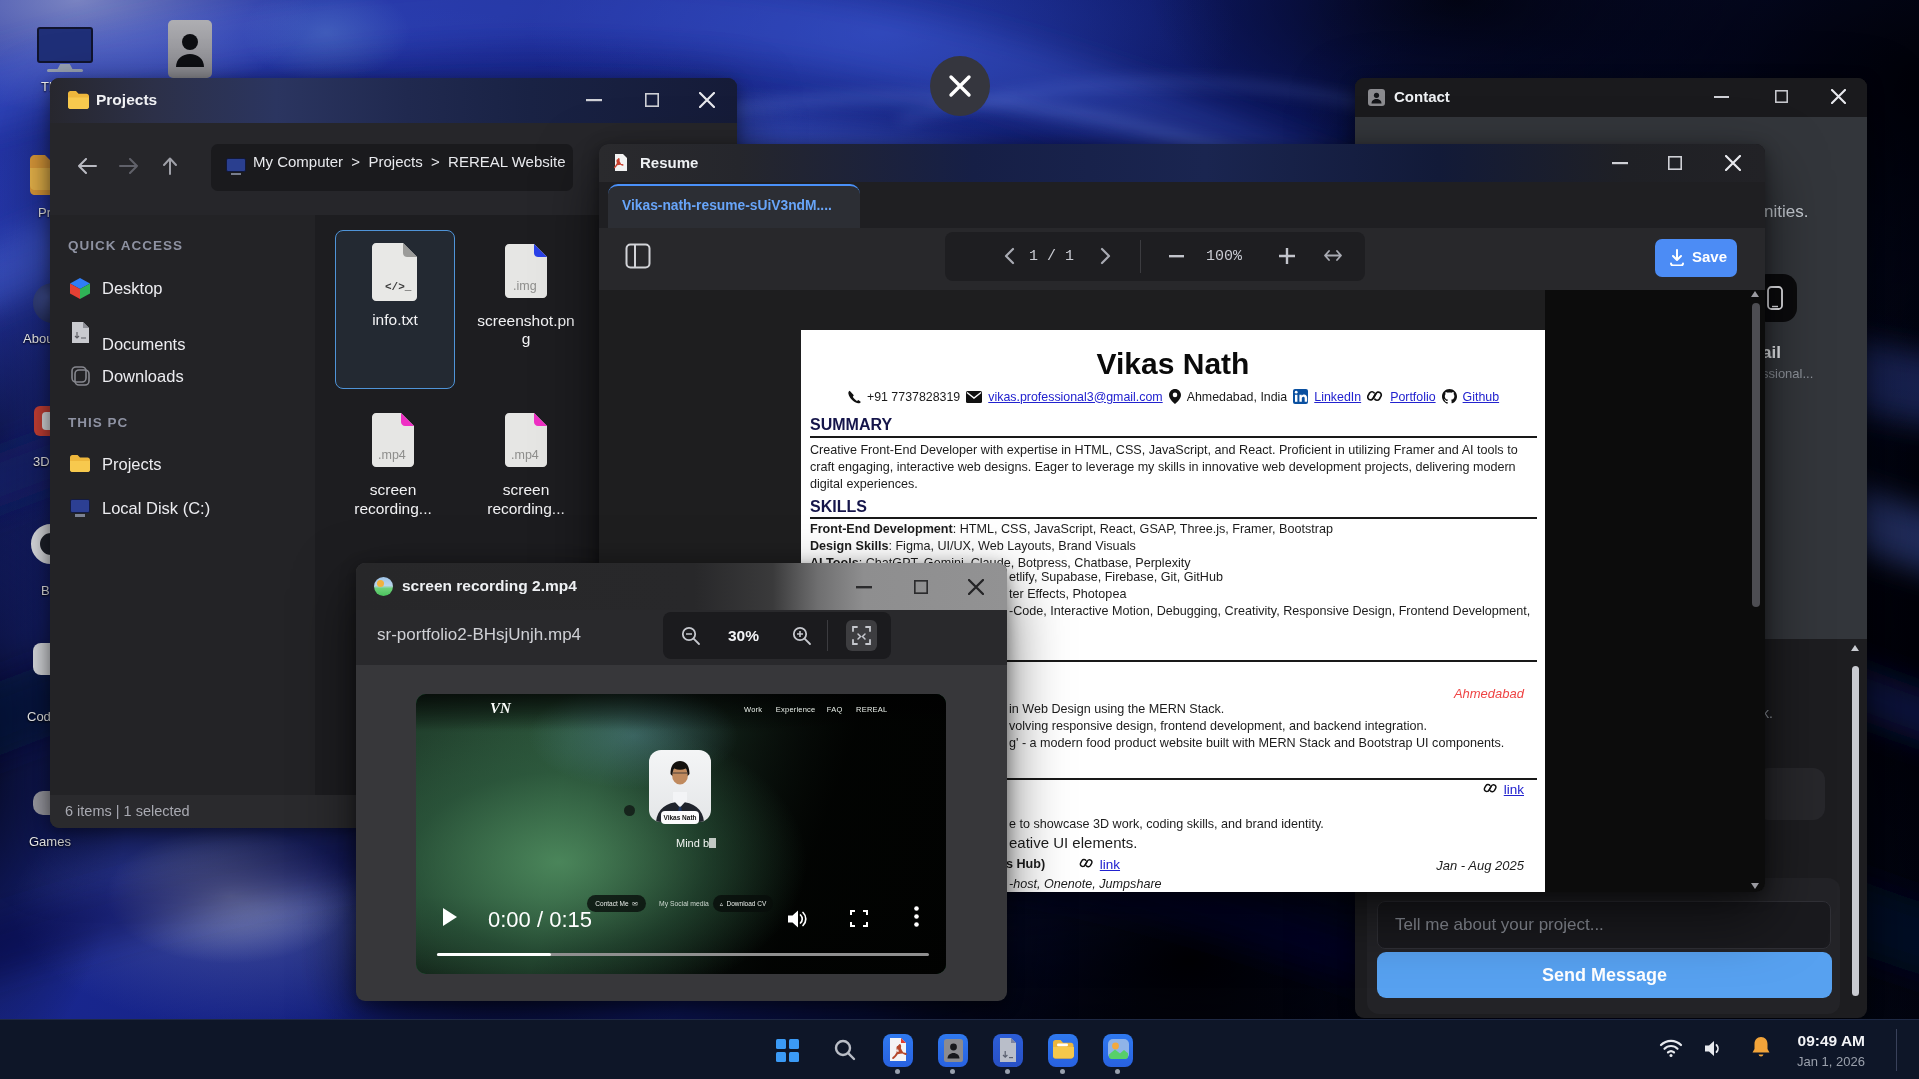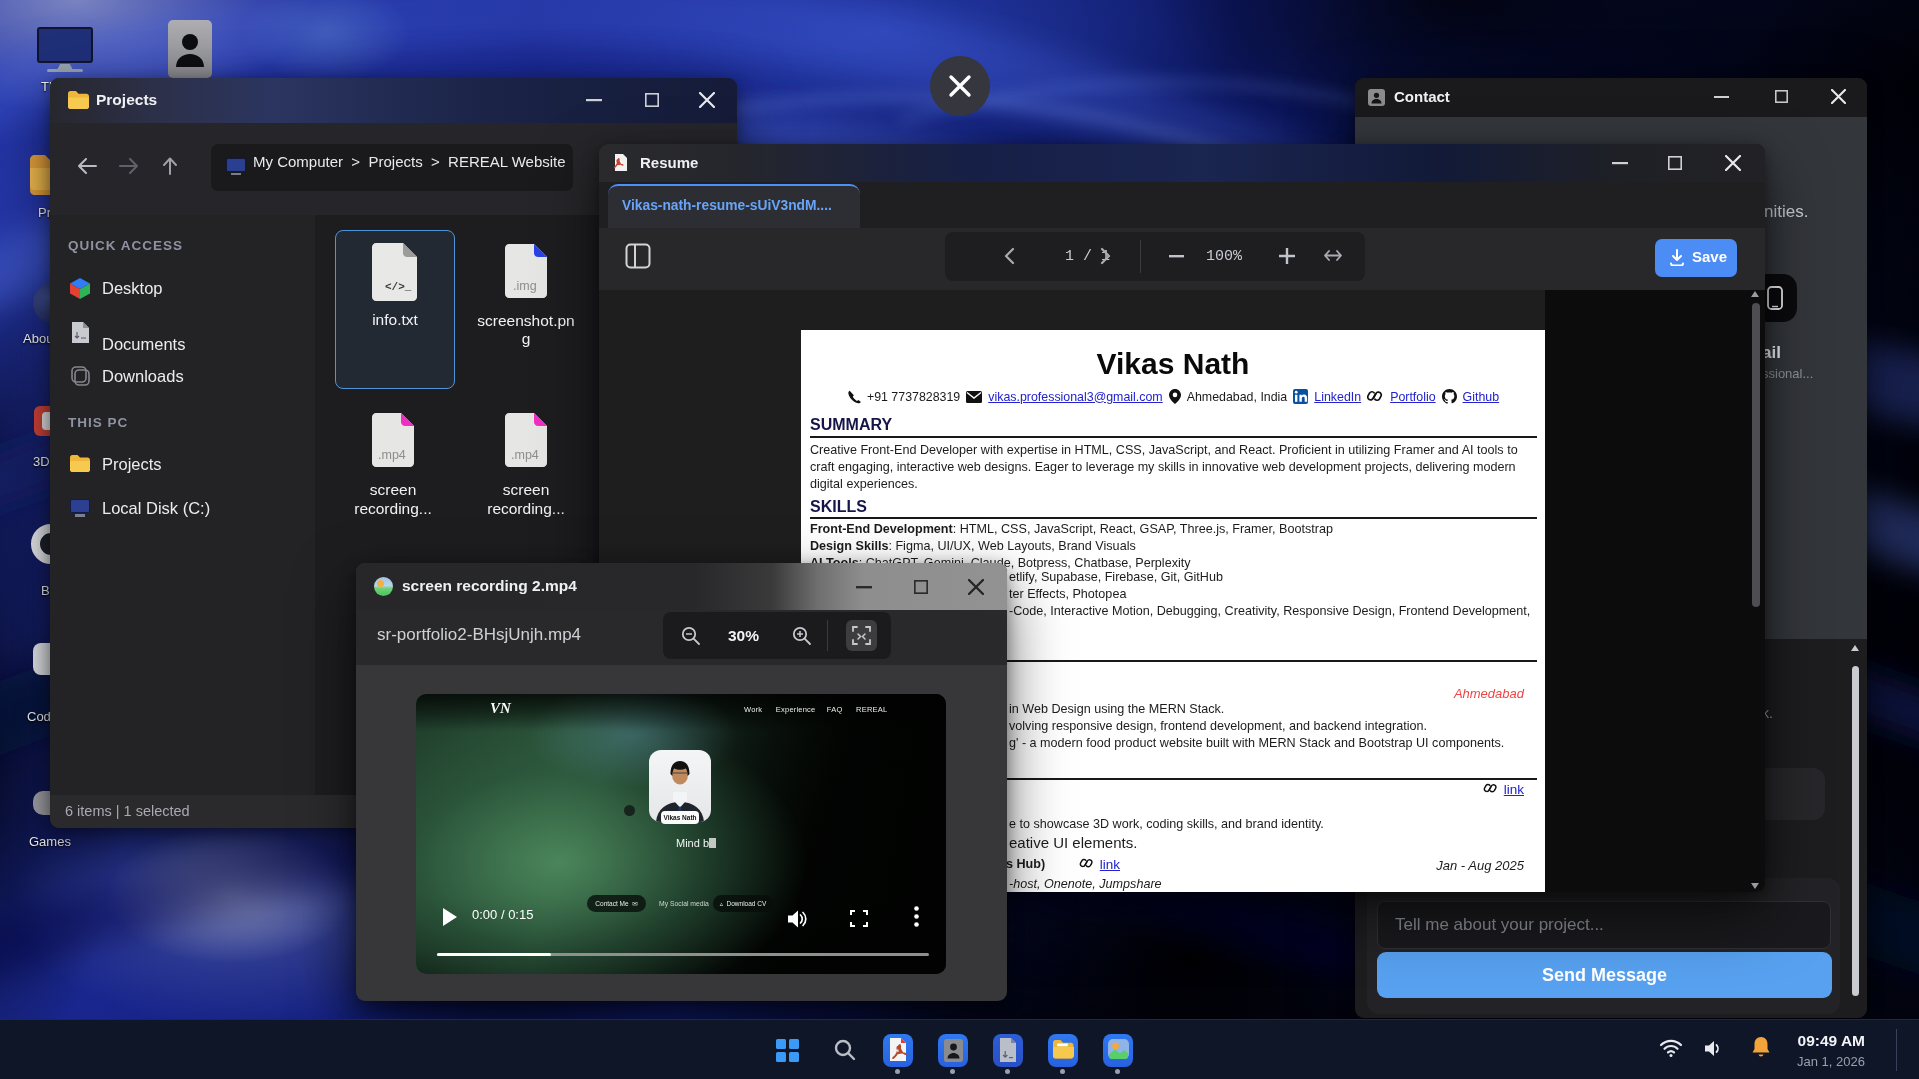--- a/index.html
+++ b/index.html
@@ -265,21 +265,21 @@
 
     <div class="abs" style="left:0; top:84px; width:1166px; height:62px; background:#28282b;"></div>
     <svg class="abs" style="left:26px; top:99px;" width="26" height="26">
       <rect x="1.5" y="1.5" width="23" height="23" rx="4" fill="none" stroke="#d2d3d8" stroke-width="2"></rect>
       <line x1="10" y1="1.5" x2="10" y2="24.5" stroke="#d2d3d8" stroke-width="2"></line>
     </svg>
     <div class="abs" style="left:346px; top:88px; width:420px; height:49px; background:#1e1e21; border-radius:8px;"></div>
     <svg class="abs" style="left:404px; top:103px;" width="12" height="18">
         <path d="M10 2 L3 9 L10 16" stroke="#a9abb3" stroke-width="2.2" fill="none" stroke-linecap="round" stroke-linejoin="round"></path>
       </svg>
-    <div class="abs" style="left:430px; top:104px; font-family:'Liberation Mono',monospace; font-size:15px; color:#c9cbd2;margin-left:36px;">1 / 1</div>
+    <div class="abs" style="left:430px; top:104px; font-family:'Liberation Mono',monospace; font-size:15px; color:#c9cbd2;">1 / 1</div>
     <svg class="abs" style="left:501px; top:103px;" width="12" height="18">
         <path d="M2 2 L9 9 L2 16" stroke="#a9abb3" stroke-width="2.2" fill="none" stroke-linecap="round" stroke-linejoin="round"></path>
       </svg>
     <div class="abs" style="left:541px; top:96px; width:1px; height:33px; background:#3c3c40;"></div>
     <svg class="abs" style="left:570px; top:111px;" width="15" height="3">
         <rect width="15" height="2.4" fill="#c2c4cb"></rect>
       </svg>
     <div class="abs" style="left:607px; top:104px; font-family:'Liberation Mono',monospace; font-size:15px; color:#c9cbd2;">100%</div>
     <svg class="abs" style="left:680px; top:104px;" width="16" height="16">
         <path d="M8 0 V16 M0 8 H16" stroke="#c2c4cb" stroke-width="2.4"></path>
@@ -442,21 +442,21 @@
       <div class="abs" style="left:208px; top:111px; width:11px; height:11px; border-radius:50%; background:#16241c;"></div>
       <div class="abs" style="left:212px; top:143px; font-size:11px; color:#f2f5f2;padding-left:48px;">Mind b<span style="display:inline-block; width:7px; height:10px; background:#dfe3df; vertical-align:-1px; opacity:0.85;"></span></div>
 
       <div class="abs" style="left:171px; top:201px; width:59px; height:17px; border-radius:9px; background:rgba(8,13,10,0.78); color:#e8ece8; font-size:6.5px; text-align:center; line-height:17px;">Contact Me &nbsp;✉</div>
       <div class="abs" style="left:243px; top:206px; font-size:6.8px; color:#ccd6cf;">My Social media</div>
       <div class="abs" style="left:297px; top:201px; width:60px; height:17px; border-radius:9px; background:rgba(8,13,10,0.78); color:#e8ece8; font-size:6.5px; text-align:center; line-height:17px;">▵&nbsp; Download CV</div>
 
       <svg class="abs" style="left:26px; top:214px;" width="15" height="18">
           <path d="M1 0 L15 9 L1 18 Z" fill="#fff"></path>
         </svg>
-      <div class="abs" style="left:56px; top:213px; font-size:13px; color:#fff;">0:00 / 0:15</div>
+      <div class="abs" style="left:72px; top:213px; font-size:22px; color:#fff;">0:00 / 0:15</div>
       <svg class="abs" style="left:372px; top:216px;" width="21" height="18">
           <path d="M0 5.5 h4.5 l5.5-5 v17 l-5.5-5 h-4.5 z" fill="#fff"></path>
           <path d="M12.5 5 a5.5 5.5 0 0 1 0 8 M15 2.5 a9 9 0 0 1 0 13" fill="none" stroke="#fff" stroke-width="1.7" stroke-linecap="round"></path>
         </svg>
       <svg class="abs" style="left:434px; top:216px;" width="18" height="17">
           <g stroke="#fff" stroke-width="2" fill="none">
             <path d="M1 5 V1 H5 M13 1 H17 V5 M17 12 V16 H13 M5 16 H1 V12"></path>
           </g>
         </svg>
       <svg class="abs" style="left:498px; top:212px;" width="5" height="21">

